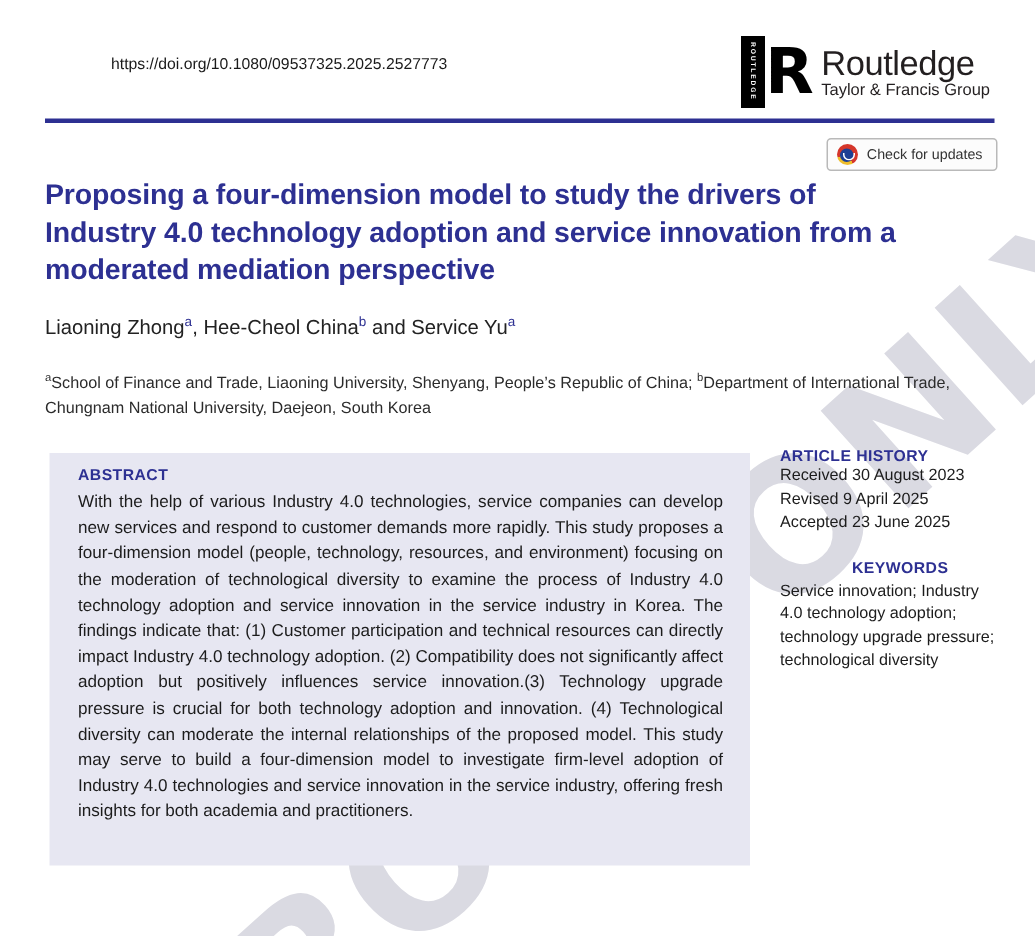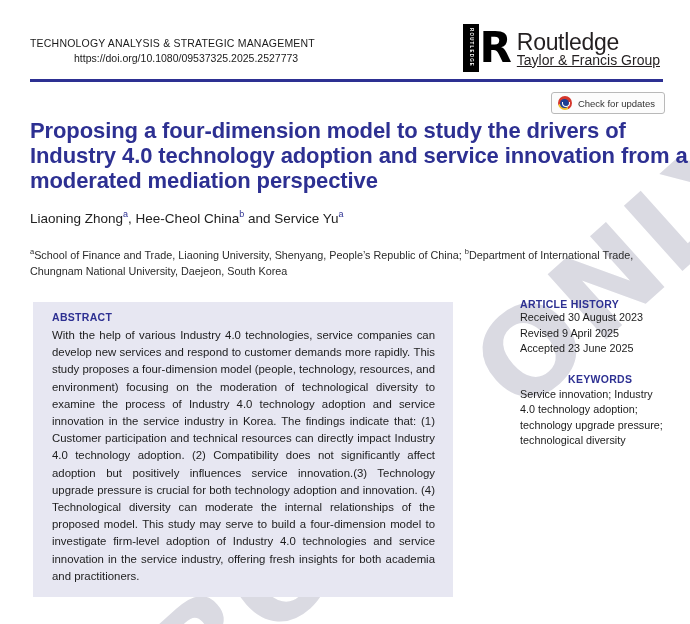--- a/index.html
+++ b/index.html
@@ -16,61 +16,60 @@
   }
   
   .journal-block{position:absolute;left:30px;top:36px;z-index:1;}
   .journal-name{font-size:10.5px;letter-spacing:.2px;color:#1a1a1a;line-height:15px;}
   .doi{font-size:10.5px;color:#1a1a1a;line-height:15px;cursor:pointer;padding-left:44px;}
   .logo{position:absolute;top:24px;right:30px;z-index:1;display:flex;align-items:center;gap:3px;}
   .logo-bar{width:16px;height:48px;background:#000;display:flex;align-items:center;justify-content:center;overflow:hidden;}
   .logo-vert{writing-mode:vertical-rl;font-size:4.5px;letter-spacing:1.2px;color:#fff;font-weight:bold;}
   .logo-r{font-size:42px;font-weight:bold;color:#000;line-height:42px;margin-left:-3px;margin-right:2px;font-family:"DejaVu Sans",sans-serif;}
   .logo-name{font-size:23px;color:#231f20;line-height:24px;letter-spacing:-.3px;}
-  .logo-tagline{font-size:14px;color:#231f20;line-height:13px;text-decoration:underline;}
+  .logo-tagline{font-size:11px;color:#231f20;line-height:13px;}
   .rule{position:absolute;left:30px;top:79px;width:633px;height:3px;background:#2d3092;z-index:1;}
   .check-badge{
     position:absolute;top:92px;right:25px;z-index:1;display:inline-flex;align-items:center;gap:6px;
     border:1px solid #b9b9b9;border-radius:3px;background:#fcfcfc;padding:3px 9px 3px 6px;cursor:pointer;
   }
   .cm-icon{position:relative;width:14px;height:14px;border-radius:50%;
     background:conic-gradient(from 150deg,#eebd2c 0 105deg,#d5362b 105deg 360deg);display:inline-block;}
   .cm-icon::after{content:"";position:absolute;inset:2.5px;border-radius:50%;background:#1c3f94;}
   .cm-glyph{position:absolute;left:4px;top:5.5px;width:6px;height:4px;z-index:1;
     border:1.3px solid #fff;border-top:none;border-radius:0 0 5px 5px;}
   .check-label{font-size:9.5px;color:#333;}
   
   .title{position:absolute;left:30px;top:118px;z-index:1;margin:0;
-    font-size:22px;font-weight:bold;color:#2d3092;line-height:25px;letter-spacing:-.1px;}
+    font-size:19px;font-weight:bold;color:#2d3092;line-height:25px;letter-spacing:-.1px;}
   .authors{position:absolute;left:30px;top:209px;z-index:1;font-size:13.5px;color:#222;}
   .authors sup{font-size:9px;color:#2e3192;}
   .affiliations{position:absolute;left:30px;top:244px;width:634px;z-index:1;
     font-size:10.8px;line-height:16.5px;color:#2b2b2b;}
   .affiliations sup{font-size:7.5px;}
   
-  .abstract{position:absolute;left:33px;top:302px;width:420px;min-height:275px;z-index:1;
+  .abstract{position:absolute;left:33px;top:302px;width:467px;min-height:275px;z-index:1;
     background:#e7e7f2;box-sizing:border-box;padding:9px 18px 12px 19px;}
   .sec-heading{font-size:10.5px;font-weight:bold;color:#2d3092;letter-spacing:.3px;}
   .abstract-text{margin:4px 0 0 0;font-size:11.4px;line-height:17.2px;text-align:justify;color:#1c1c1c;}
   
   .sidebar{position:absolute;left:520px;top:298px;width:150px;z-index:1;}
   .hist-line{font-size:10.8px;line-height:15.5px;color:#1c1c1c;}
   .sidebar .hist-line:first-of-type{margin-top:2px;}
   .kw-head{margin-top:16px;padding-left:48px;}
   .kw-text{margin-top:2px;font-size:10.8px;line-height:15.5px;color:#1c1c1c;}
 </style>
 </head>
 <body>
 
 <div class="page">
 
   <div class="watermark">PROOF ONLY</div>
 
   <div class="journal-block">
-    <div class="journal-name">TECHNOLOGY ANALYSIS &amp; STRATEGIC MANAGEMENT</div>
     <div class="doi">https://doi.org/10.1080/09537325.2025.2527773</div>
   </div>
 
   <div class="logo">
     <div class="logo-bar">
       <span class="logo-vert">ROUTLEDGE</span>
     </div>
     <div class="logo-r">R</div>
     <div class="logo-text">
       <div class="logo-name">Routledge</div>

